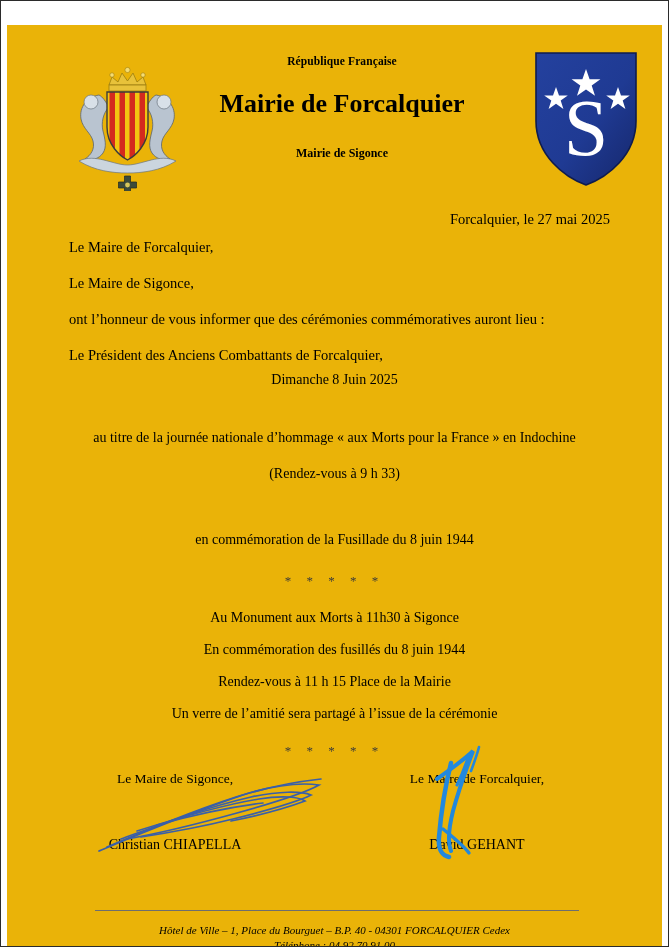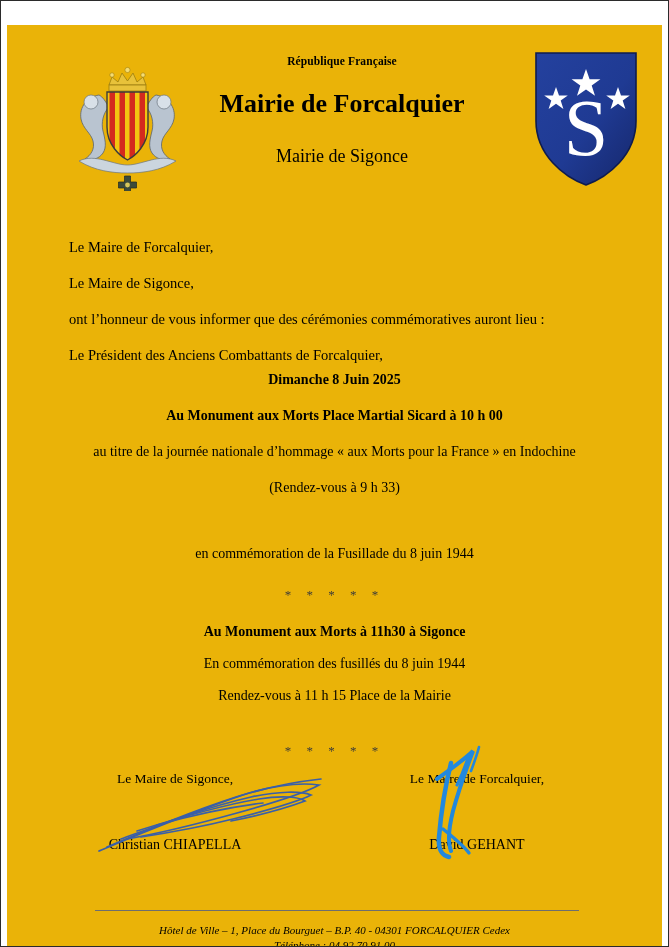--- a/index.html
+++ b/index.html
@@ -61,22 +61,22 @@
     font-weight: bold;
     letter-spacing: 0.1px;
     margin-bottom: 22px;
   }
   .mairie-1 {
     font-size: 26px;
     font-weight: bold;
     margin-bottom: 27px;
   }
   .mairie-2 {
-    font-size: 18px;
-    font-weight: normal;
+    font-size: 12px;
+    font-weight: bold;
   }
 
   
   .dateline {
     position: absolute;
     right: 52px;
     top: 186px;
     font-size: 14.5px;
   }
   .addressees {
@@ -95,21 +95,21 @@
     position: absolute;
     left: 0;
     top: 348px;
     width: 655px;
     text-align: center;
   }
   .line {
     font-size: 14px;
     line-height: 1.0;
   }
-  .b  { font-weight: bold; }
+  .b  { font-weight: normal; }
   .i  { }
   .sp-18 { height: 18px; }
   .sp-22 { height: 22px; }
   .sp-26 { height: 26px; }
   .sp-30 { height: 30px; }
   .stars {
     font-size: 13px;
     letter-spacing: 6px;
     color: #3a3a3a;
   }
@@ -241,54 +241,55 @@
             <path d="M56 22 L59.6 32.2 L70.4 32.2 L61.7 38.6 L65 48.8 L56 42.5 L47 48.8 L50.3 38.6 L41.6 32.2 L52.4 32.2 Z"></path>
             <path d="M26 40 L29 48.4 L37.8 48.4 L30.7 53.6 L33.4 62 L26 56.8 L18.6 62 L21.3 53.6 L14.2 48.4 L23 48.4 Z"></path>
             <path d="M88 40 L91 48.4 L99.8 48.4 L92.7 53.6 L95.4 62 L88 56.8 L80.6 62 L83.3 53.6 L76.2 48.4 L85 48.4 Z"></path>
           </g>
 
           <text x="56" y="108" text-anchor="middle" font-family="Liberation Serif, serif" font-size="80" font-weight="normal" fill="#FFFFFF">S</text>
         </svg>
       </div>
     </div>
 
+    <div class="dateline">Forcalquier, le 27 mai 2025</div>
 
     <div class="addressees">
       <div>Le Maire de Forcalquier,</div>
       <div>Le Maire de Sigonce,</div>
       <div>ont l’honneur de vous informer que des cérémonies commémoratives auront lieu :</div>
       <div>Le Président des Anciens Combattants de Forcalquier,</div>
     </div>
 
     <div class="ceremonies">
 
       <div class="line b">Dimanche 8 Juin 2025</div>
       <div class="sp-22"></div>
 
-      <div class="line b">Au Monument aux Morts Place Martial Sicard à 10 h 00</div>
       <div class="sp-22"></div>
       <div class="line i">au titre de la journée nationale d’hommage « aux Morts pour la France » en Indochine</div>
       <div class="sp-22"></div>
       <div class="line i">(Rendez-vous à 9 h 33)</div>
 
       <div class="sp-30"></div>
 
       <div class="sp-22"></div>
       <div class="line i">en commémoration de la Fusillade du 8 juin 1944</div>
 
       <div class="sp-26"></div>
       <div class="stars">* * * * *</div>
       <div class="sp-22"></div>
 
       <div class="line b">Au Monument aux Morts à 11h30 à Sigonce</div>
       <div class="sp-18"></div>
       <div class="line i">En commémoration des fusillés du 8 juin 1944</div>
       <div class="sp-18"></div>
       <div class="line">Rendez-vous à 11 h 15 Place de la Mairie</div>
       <div class="sp-18"></div>
+      <div class="line i">Un verre de l’amitié sera partagé à l’issue de la cérémonie</div>
 
       <div class="sp-22"></div>
       <div class="stars">* * * * *</div>
     </div>
 
     <div class="sig-area">
 
       <div class="sig-block sig-left">
         <div class="sig-title">Le Maire de Sigonce,</div>
         <div class="sig-name">Christian CHIAPELLA</div>

